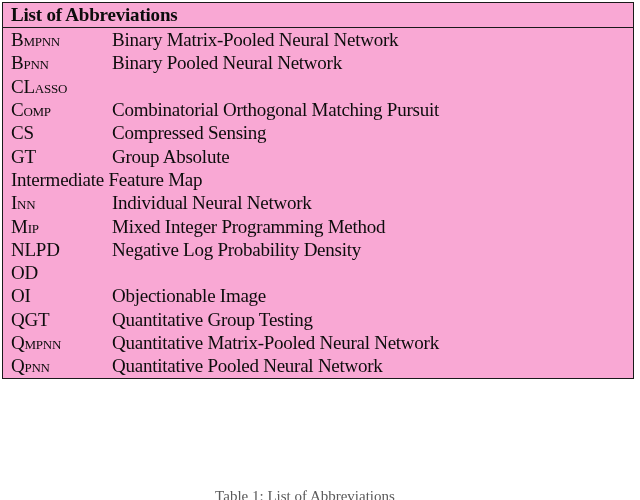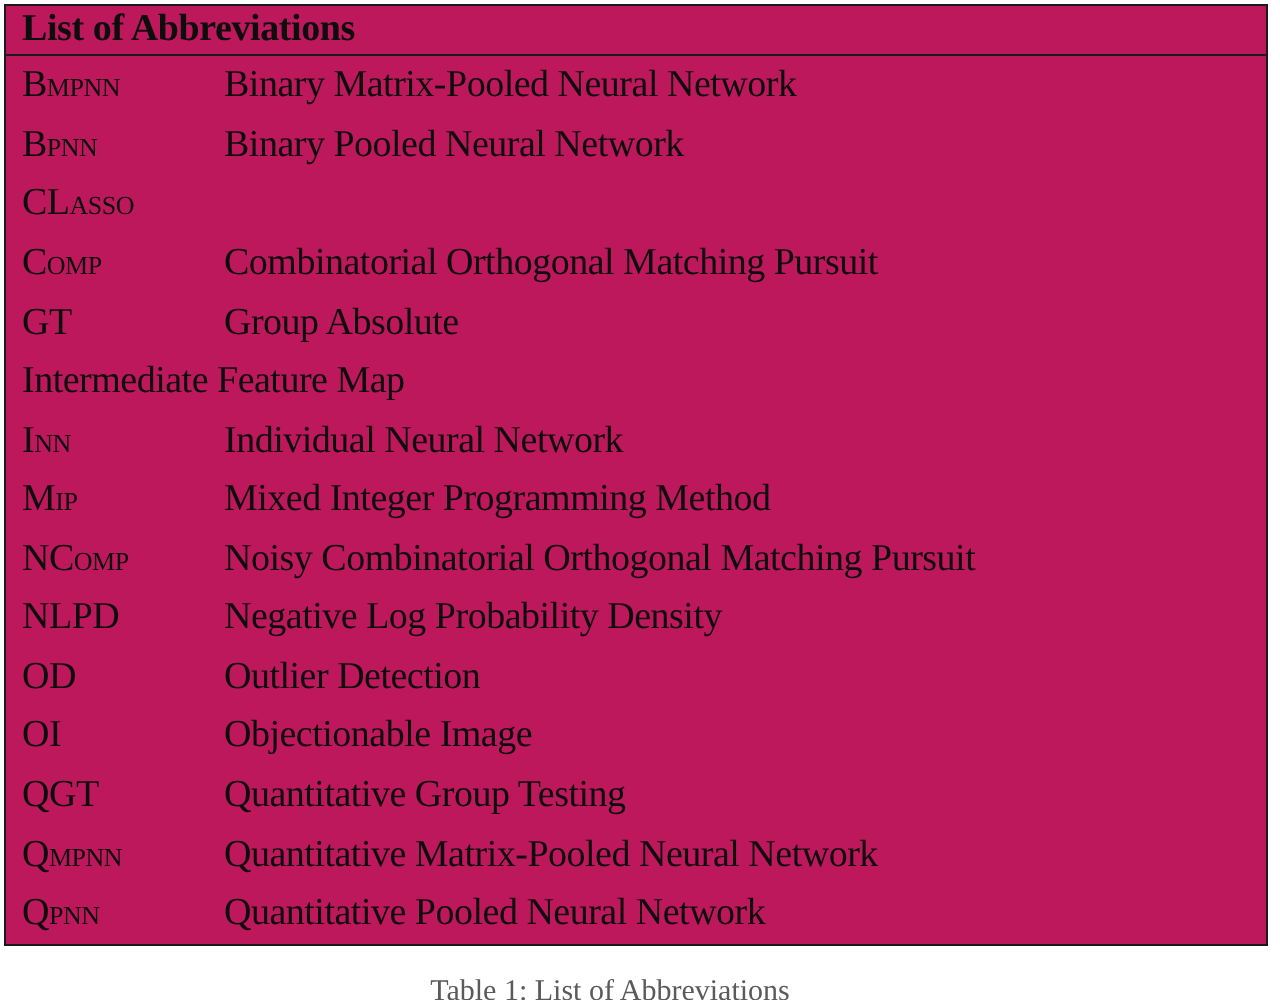--- a/index.html
+++ b/index.html
@@ -7,24 +7,24 @@
     width: 640px; height: 500px;
     background: #ffffff;
     overflow: hidden;
     position: relative;
     font-family: "Liberation Serif", "DejaVu Serif", serif;
     color: #0d0d0d;
   }
   .abbr-table {
     position: absolute;
     left: 2px; top: 2px;
-    width: 632px; height: 471px;
+    width: 632px; height: 377px;
     border: 1.5px solid #1a1a1a;
     box-sizing: border-box;
-    background: #be185d;
+    background: #f9a8d4;
   }
   .table-header {
     height: 24px;
     line-height: 24px;
     border-bottom: 1.5px solid #1a1a1a;
     padding-left: 8px;
     font-weight: bold;
     font-size: 19px;
     letter-spacing: -0.2px;
     white-space: nowrap;
@@ -85,20 +85,24 @@
 
   <div class="row">
     <span class="abbr">CLasso</span>
   </div>
 
   <div class="row">
     <span class="abbr">Comp</span>
     <span class="def">Combinatorial Orthogonal Matching Pursuit</span>
   </div>
 
+  <div class="row">
+    <span class="abbr">CS</span>
+    <span class="def">Compressed Sensing</span>
+  </div>
 
 
   <div class="row">
     <span class="abbr">GT</span>
     <span class="def">Group Absolute</span>
   </div>
 
   <div class="row">
     <span class="def">Intermediate Feature Map</span>
   </div>
@@ -106,33 +110,28 @@
   <div class="row">
     <span class="abbr">Inn</span>
     <span class="def">Individual Neural Network</span>
   </div>
 
   <div class="row">
     <span class="abbr">Mip</span>
     <span class="def">Mixed Integer Programming Method</span>
   </div>
 
-  <div class="row">
-    <span class="abbr">NComp</span>
-    <span class="def">Noisy Combinatorial Orthogonal Matching Pursuit</span>
-  </div>
 
   <div class="row">
     <span class="abbr">NLPD</span>
     <span class="def">Negative Log Probability Density</span>
   </div>
 
   <div class="row">
     <span class="abbr">OD</span>
-    <span class="def">Outlier Detection</span>
   </div>
 
   <div class="row">
     <span class="abbr">OI</span>
     <span class="def">Objectionable Image</span>
   </div>
 
   <div class="row">
     <span class="abbr">QGT</span>
     <span class="def">Quantitative Group Testing</span>

